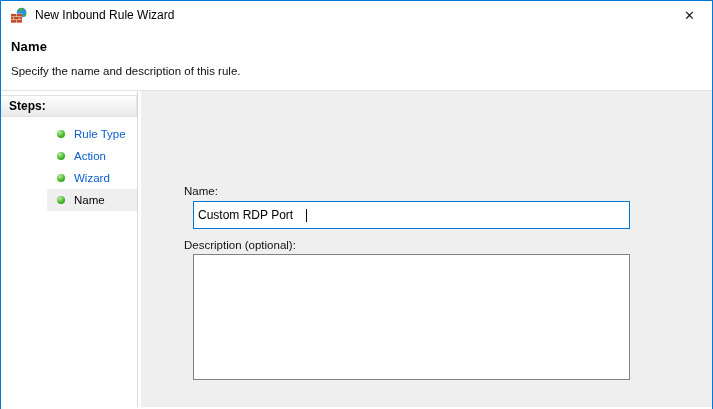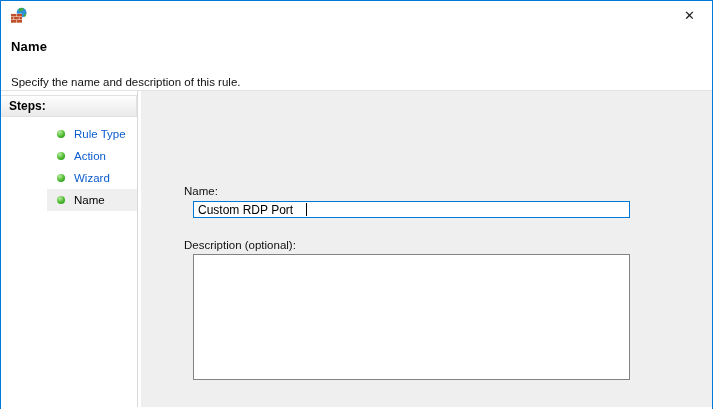--- a/index.html
+++ b/index.html
@@ -22,21 +22,21 @@
   .title-icon{width:16px;height:16px;margin-right:8px;flex:0 0 auto;}
   .title-text{font-size:12px;color:#000;white-space:nowrap;}
   .close-btn{
     position:absolute;top:0;right:0;width:45px;height:28px;
     display:flex;align-items:center;justify-content:center;
     font-size:13px;color:#1b1b1b;cursor:default;
   }
   
   .header{height:61px;padding:10px 0 0 10px;background:#fff;}
   .header-title{font-size:13px;font-weight:bold;letter-spacing:.2px;}
-  .header-subtitle{font-size:11.5px;margin-top:22px;color:#101010;}
+  .header-subtitle{font-size:11.5px;margin-top:11px;color:#101010;}
   .divider{height:1px;background:#e3e3e3;}
   
   .body{display:flex;height:318px;}
   .sidebar{width:137px;background:#fff;border-right:1px solid #d9d9d9;flex:0 0 auto;}
   .steps-header{
     margin-top:4px;height:22px;line-height:20px;padding-left:8px;
     font-size:12px;font-weight:bold;
     background:linear-gradient(#fefefe,#e9e9e9);
     border:1px solid #e2e2e2;border-left:none;
   }
@@ -49,21 +49,21 @@
   .step-label{color:var(--link);}
   .step-item.current{background:var(--main_bg);}
   .step-item.current .step-label{color:#000;}
   
   .main{
     flex:1;background:var(--main_bg);border-left:3px solid #ffffff;position:relative;
   }
   .field-label{position:absolute;left:43px;font-size:11.5px;color:#101010;}
   .name-label{top:94px;}
   .textbox{
-    position:absolute;left:52px;top:110px;width:437px;height:17px;
+    position:absolute;left:52px;top:110px;width:437px;height:28px;
     background:#fff;border:1px solid var(--accent);
     display:flex;align-items:center;padding-left:4px;font-size:12px;gap:12px;
   }
   .caret{width:1px;height:13px;background:#000;margin-left:1px;}
   .desc-label{top:148px;}
   .desc-box{
     position:absolute;left:52px;top:163px;width:437px;height:126px;
     background:#fff;border:1px solid #828282;resize:none;
     font-family:"Liberation Sans",sans-serif;font-size:12px;padding:2px 4px;outline:none;
   }
@@ -83,20 +83,21 @@
       <g fill="#c14f2e">
         <rect x="0" y="7" width="5" height="2.4"></rect>
         <rect x="5.6" y="7" width="5.4" height="2.4"></rect>
         <rect x="0" y="10" width="2.2" height="2.4"></rect>
         <rect x="2.8" y="10" width="5" height="2.4"></rect>
         <rect x="8.4" y="10" width="2.6" height="2.4"></rect>
         <rect x="0" y="13" width="5" height="2.6"></rect>
         <rect x="5.6" y="13" width="5.4" height="2.6"></rect>
       </g>
     </svg>
+    <span class="title-text">New Inbound Rule Wizard</span>
     <div class="close-btn">
       <span>✕</span>
     </div>
   </div>
 
   <div class="header">
     <div class="header-title">Name</div>
     <div class="header-subtitle">Specify the name and description of this rule.</div>
   </div>
   <div class="divider"></div>

